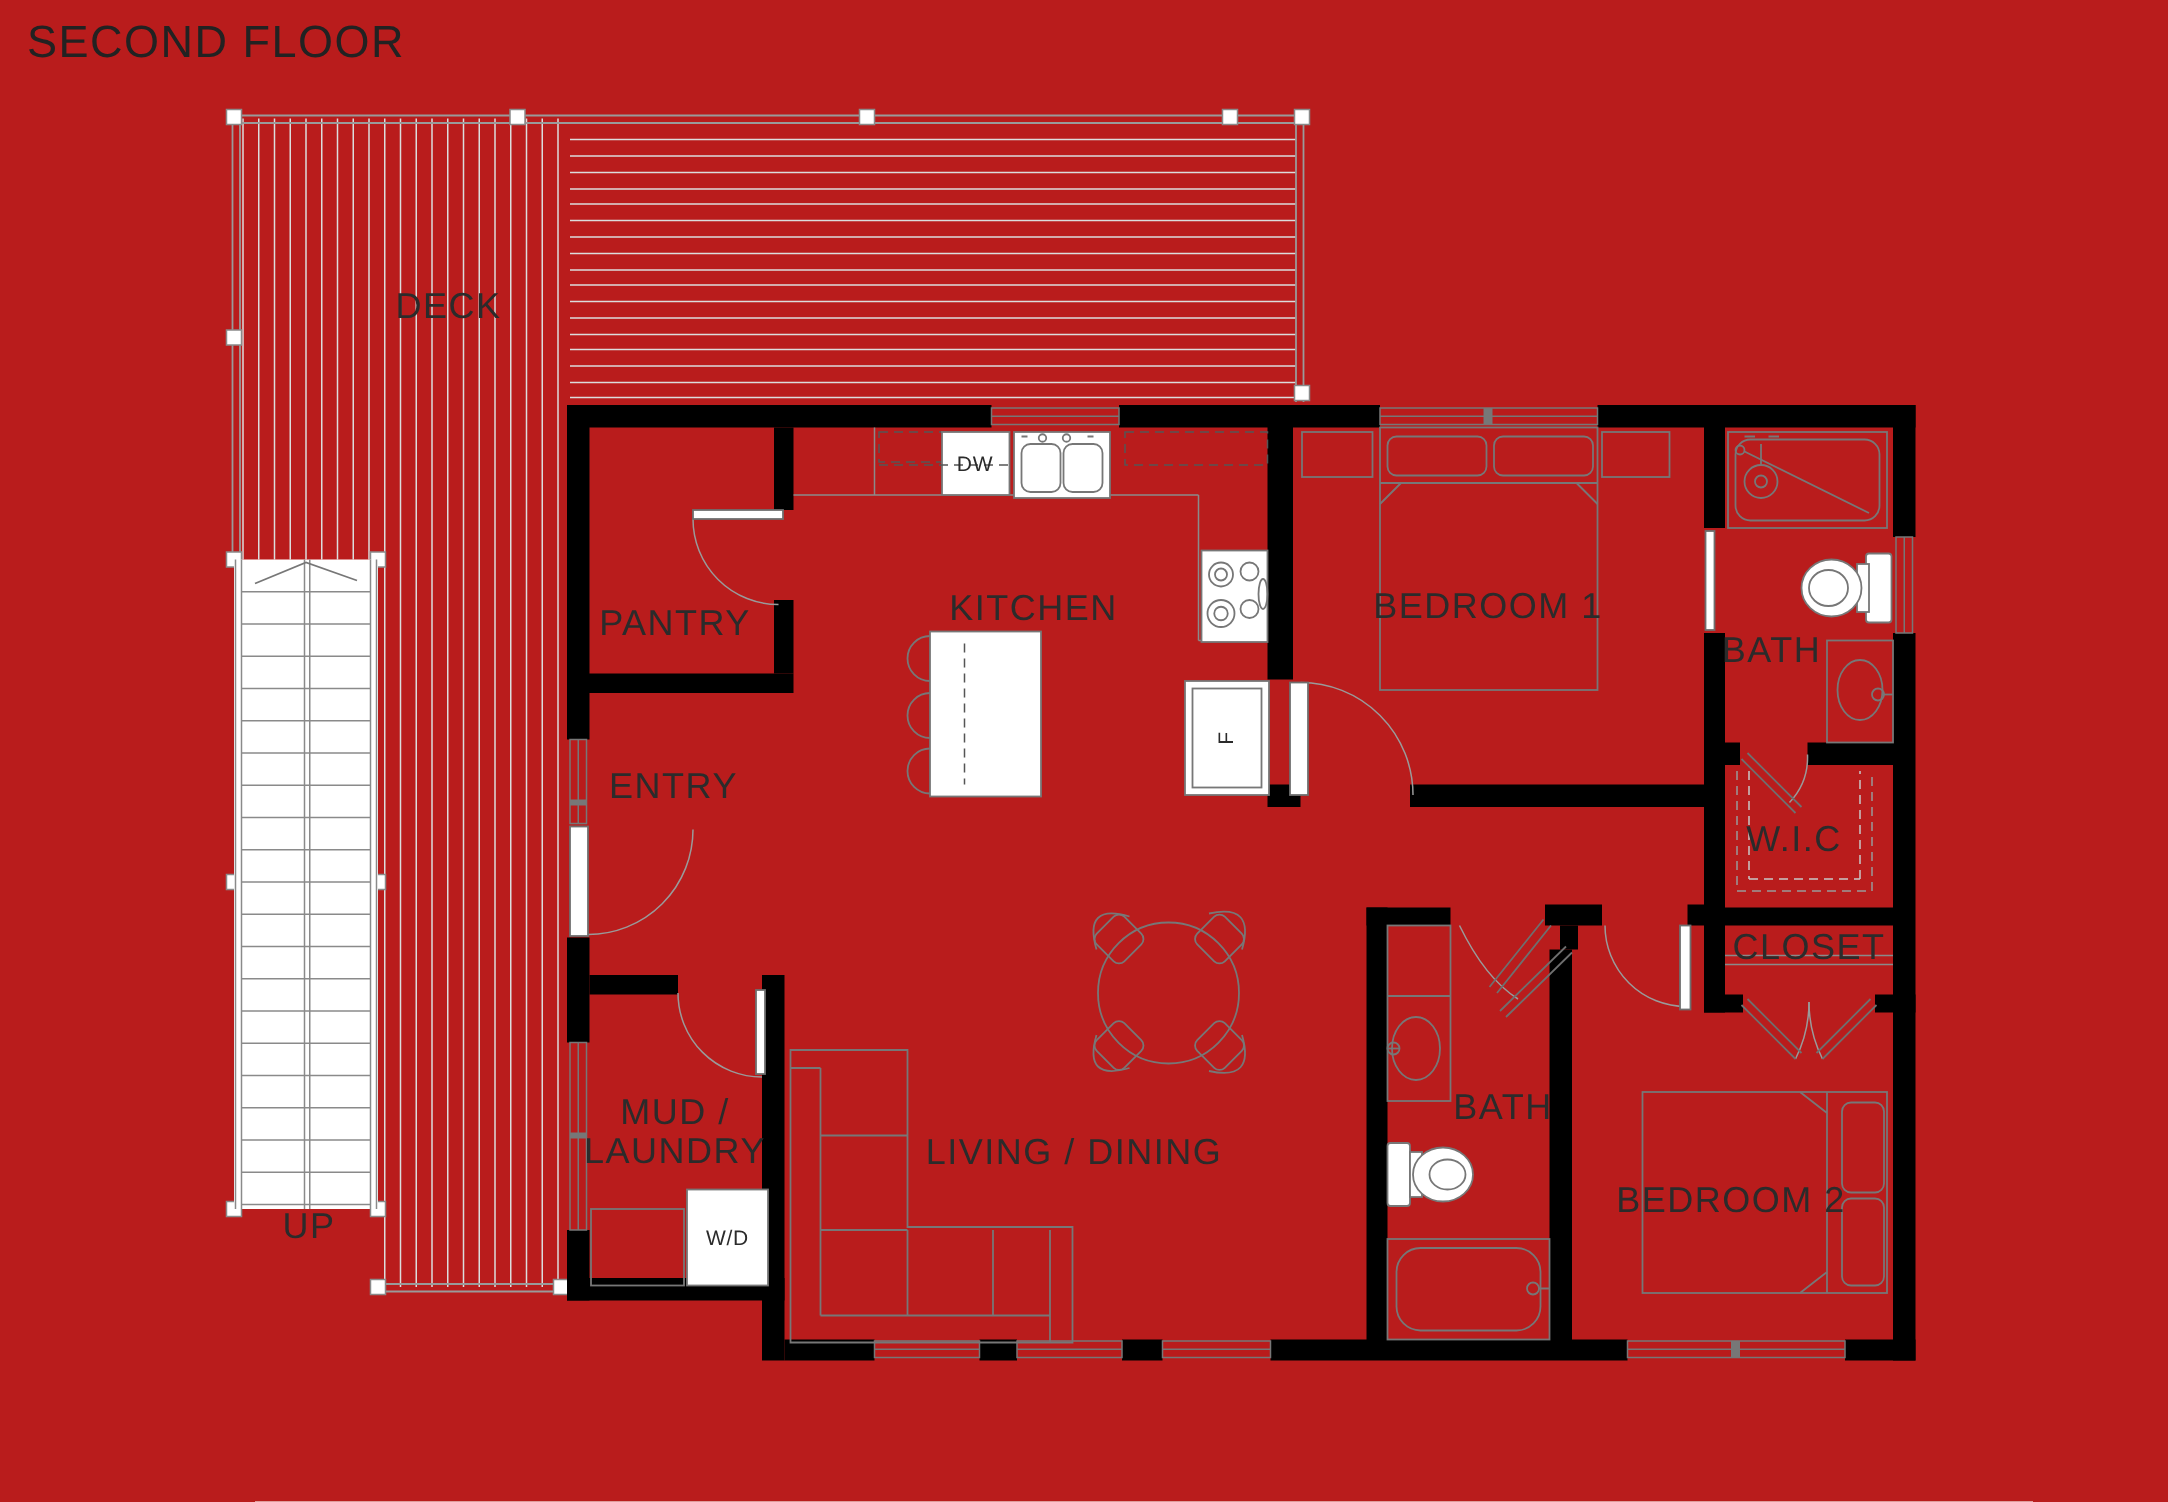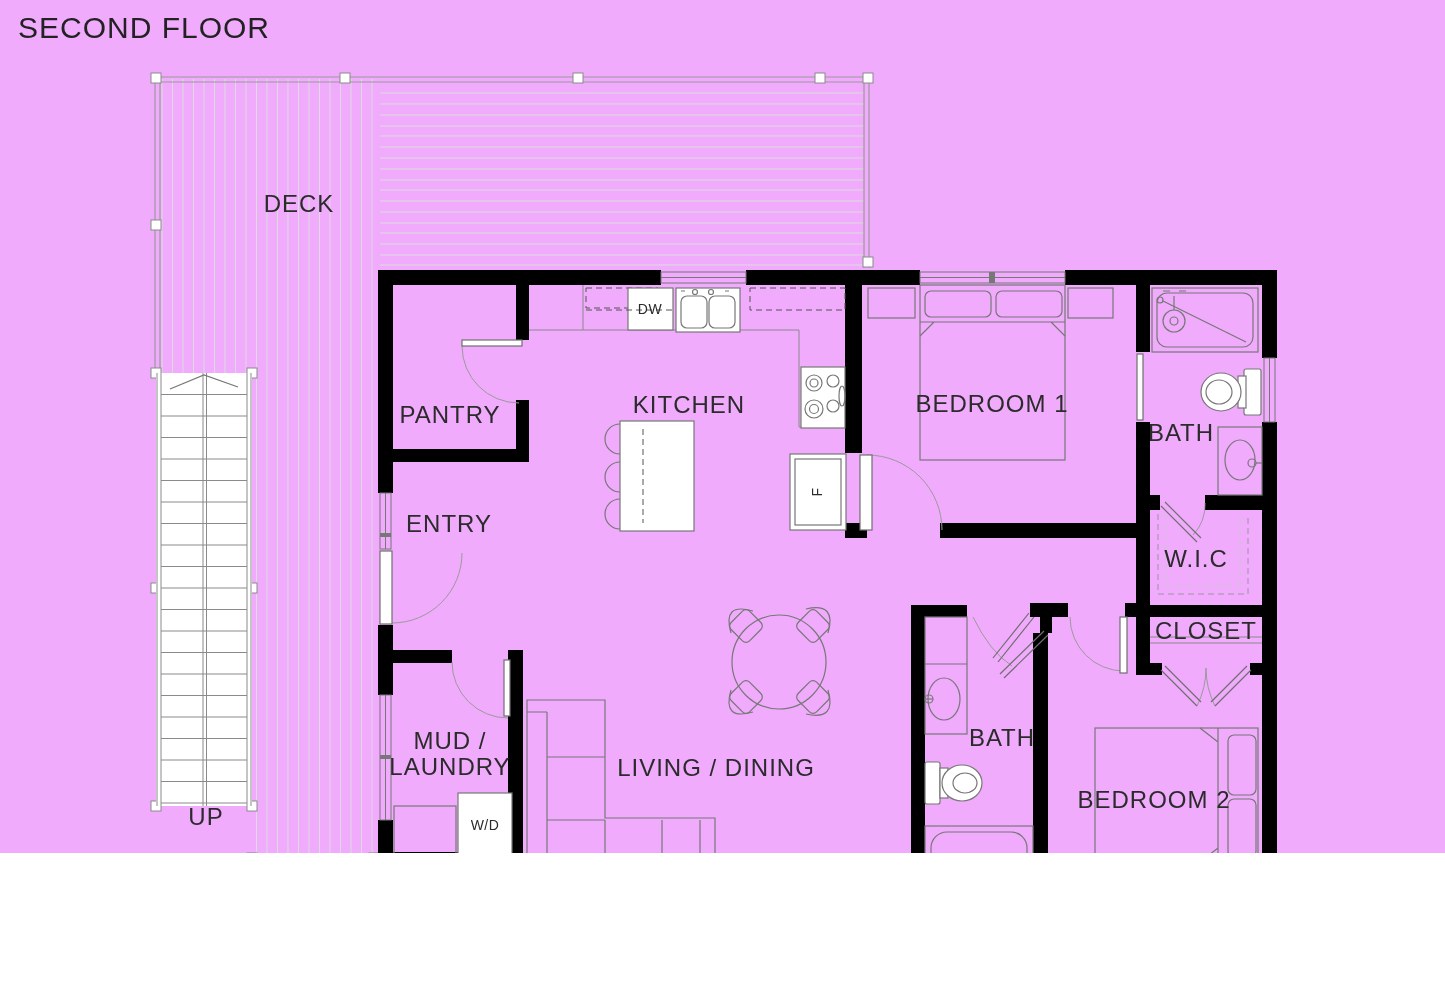--- a/index.html
+++ b/index.html
@@ -1,16 +1,16 @@
 <!DOCTYPE html>
 <html><head>
 <meta charset="utf-8">
 <style>
   html,body{margin:0;padding:0;background:#ffffff;}
-  .page{position:relative;width:1445px;height:853px;background:#f0abfc;overflow:hidden;}
+  .page{position:relative;width:1445px;height:1001px;background:#b91c1c;overflow:hidden;}
   svg{display:block;}
   text{font-family:"Liberation Sans","DejaVu Sans",sans-serif;fill:#2b2b2b;}
   .room-lbl{font-size:24px;letter-spacing:1px;}
   .small-lbl{font-size:14px;letter-spacing:0.5px;}
   .title-lbl{font-size:30px;letter-spacing:1px;fill:#222;}
   .thin{stroke:#8a8a8a;stroke-width:1;fill:none;}
   .fix{stroke:#777;stroke-width:1.2;fill:#fff;}
   .fixn{stroke:#777;stroke-width:1.2;fill:none;}
   .deckline{stroke:#dcdcdc;stroke-width:1;}
   .bound{stroke:#9a9a9a;stroke-width:1.2;fill:none;}

